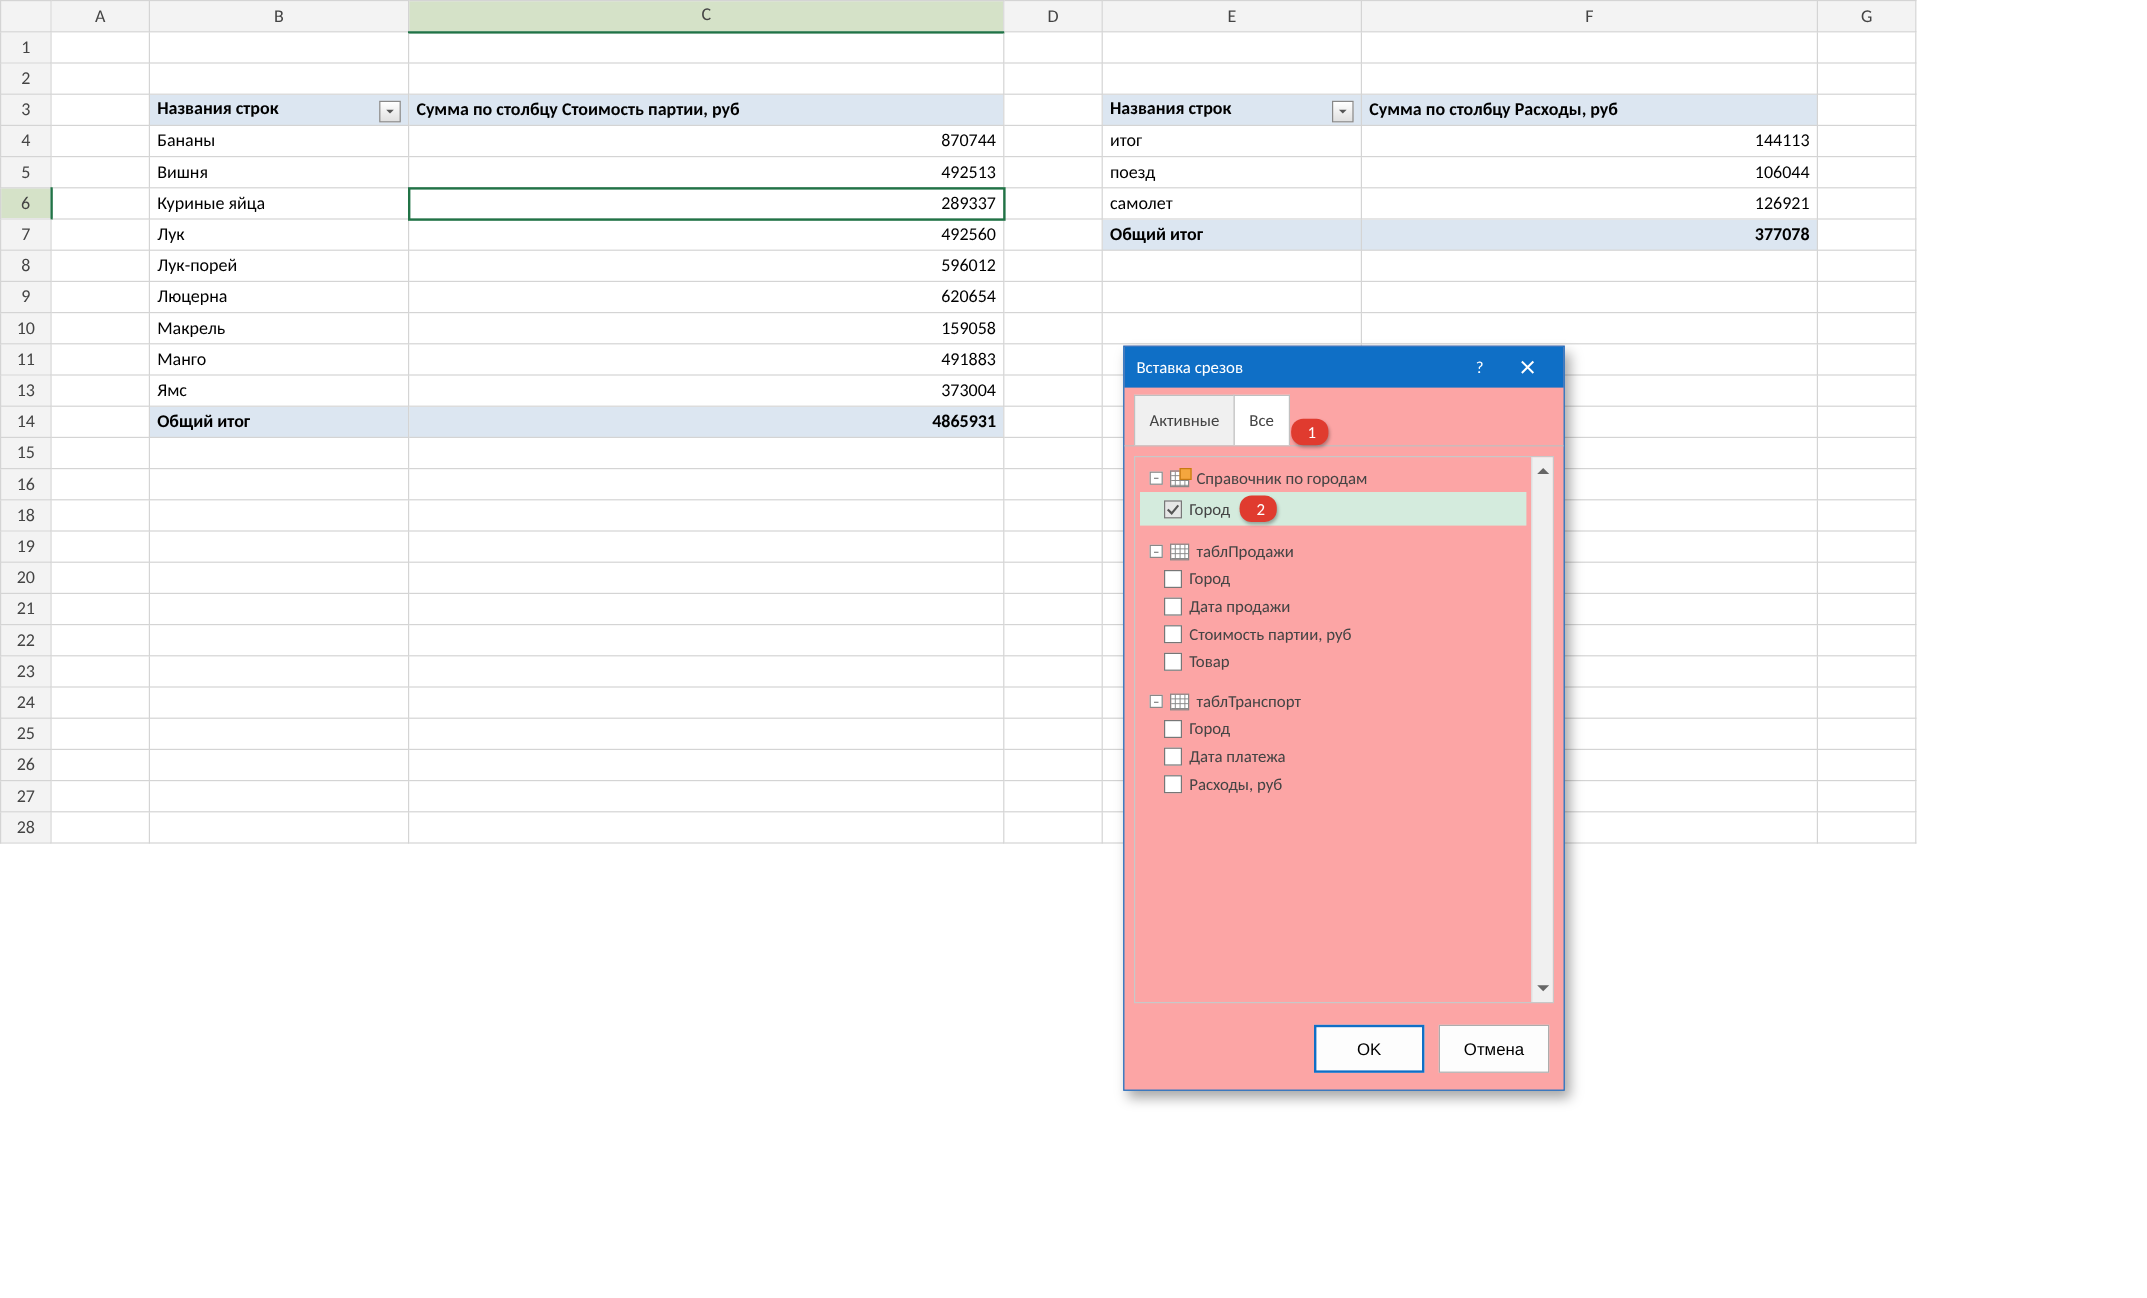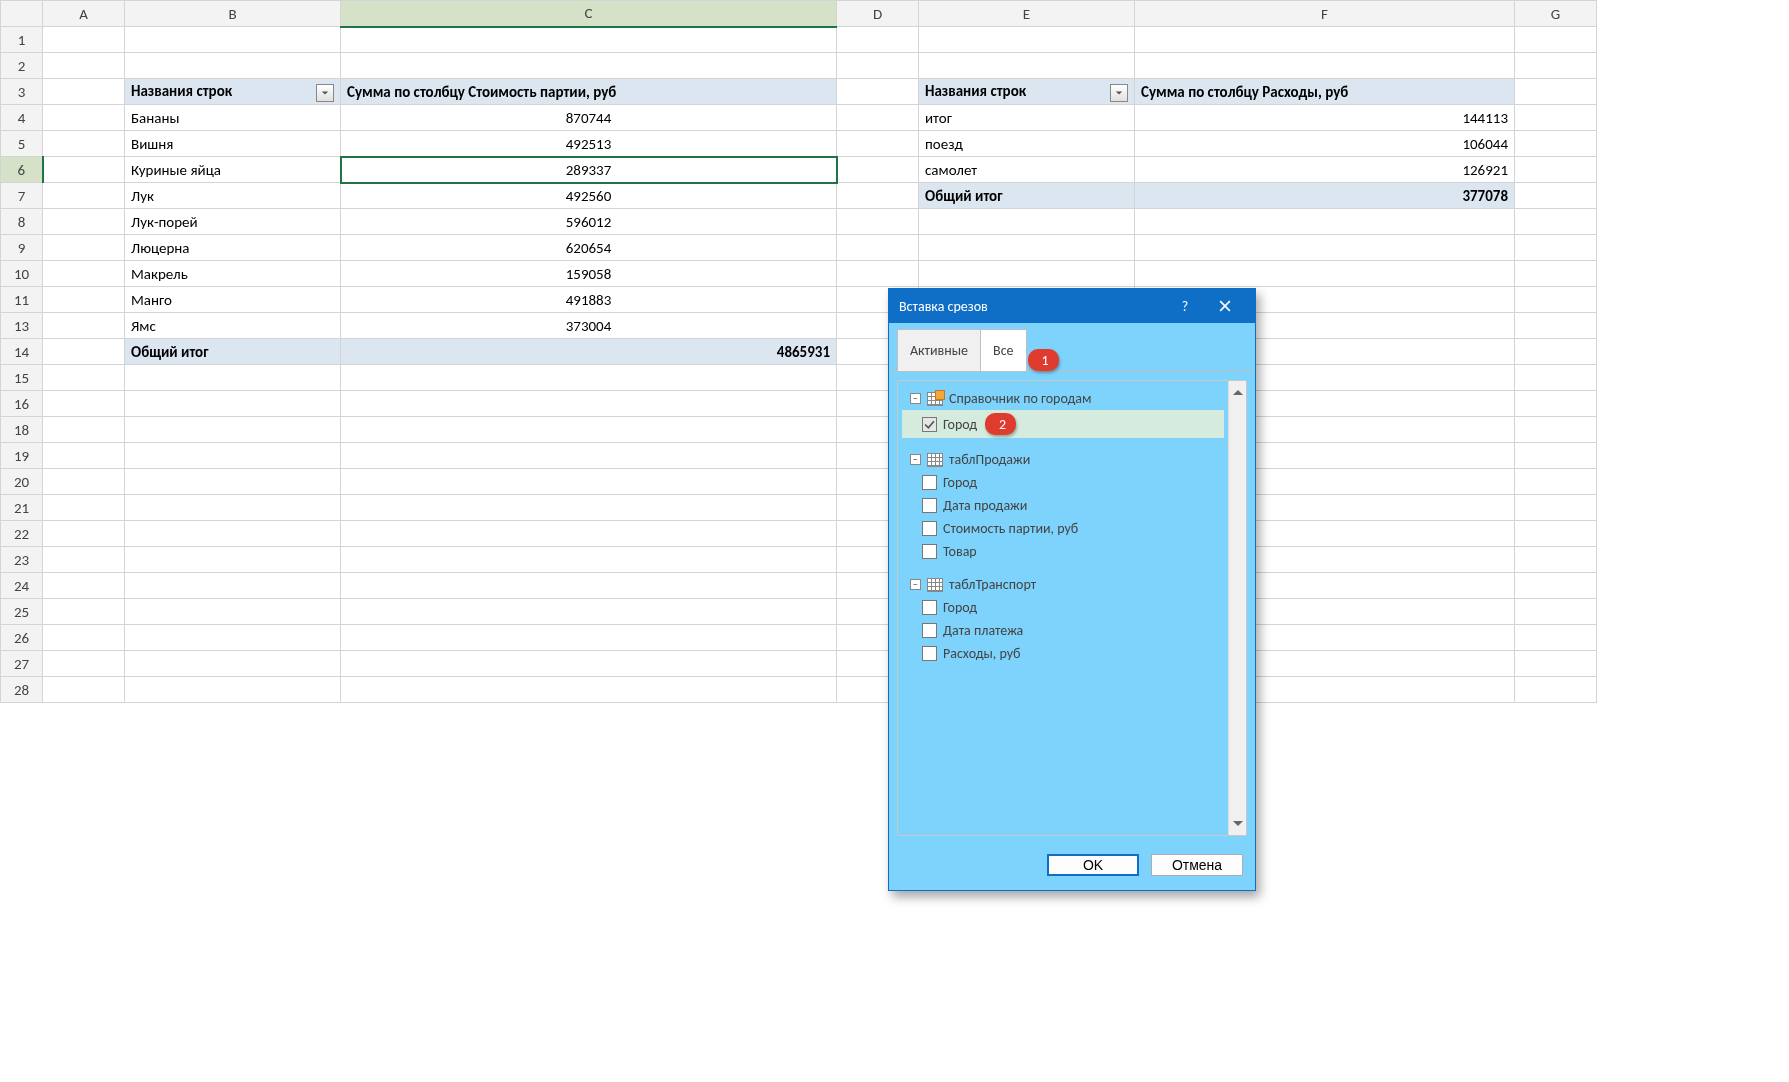--- a/index.html
+++ b/index.html
@@ -44,41 +44,41 @@
     background: #dce6f1;
     border: 1px solid #8ea9db;
     font-weight: bold;
   }
   .pvt-total {
     background: #dce6f1;
     border: 1px solid #8ea9db;
     font-weight: bold;
   }
   .pvt-row-b { border-left: 1px solid #8ea9db; }
-  .pvt-row-c { border-right: 1px solid #8ea9db; text-align: center; }
+  .pvt-row-c { border-right: 1px solid #8ea9db; text-align: right; }
   .pvt-row-e { border-left: 1px solid #8ea9db; }
   .pvt-row-f { border-right: 1px solid #8ea9db; text-align: right; }
   .pvt-total-c, .pvt-total-f { text-align: right; }
   .selcell { outline: 2px solid #217346; outline-offset: -1px; }
   .dd-btn {
     float: right;
     width: 18px; height: 18px;
     border: 1px solid #888;
     background: linear-gradient(#fff,#e0e0e0);
     display: flex; align-items: center; justify-content: center;
     margin-top: 2px;
   }
   .dd-btn svg { width: 8px; height: 8px; }
 
   
   .dlg {
     position: absolute;
-    left: 888px; top: 288px;
+    left: 936px; top: 288px;
     width: 368px;
-    background: #7dd3fc;
+    background: #fca5a5;
     border: 1px solid #0f6fc6;
     box-shadow: 4px 6px 10px rgba(0,0,0,0.35);
     font-size: 14px;
   }
   .dlg-title {
     background: #0f6fc6;
     color: #fff;
     height: 34px;
     display: flex;
     align-items: center;
@@ -206,21 +206,21 @@
   .chk.checked svg { display: block; }
   .chk svg { display: none; width: 11px; height: 11px; }
   .dlg-footer {
     display: flex;
     justify-content: flex-end;
     gap: 12px;
     padding: 10px 12px 14px;
   }
   .btn {
     min-width: 92px;
-    height: 22px;
+    height: 40px;
     border: 1px solid #adadad;
     background: #fdfdfd;
     cursor: pointer;
     font-size: 14px;
   }
   .btn.primary { border: 2px solid #0f6fc6; }
 </style>
 </head>
 <body>
 

